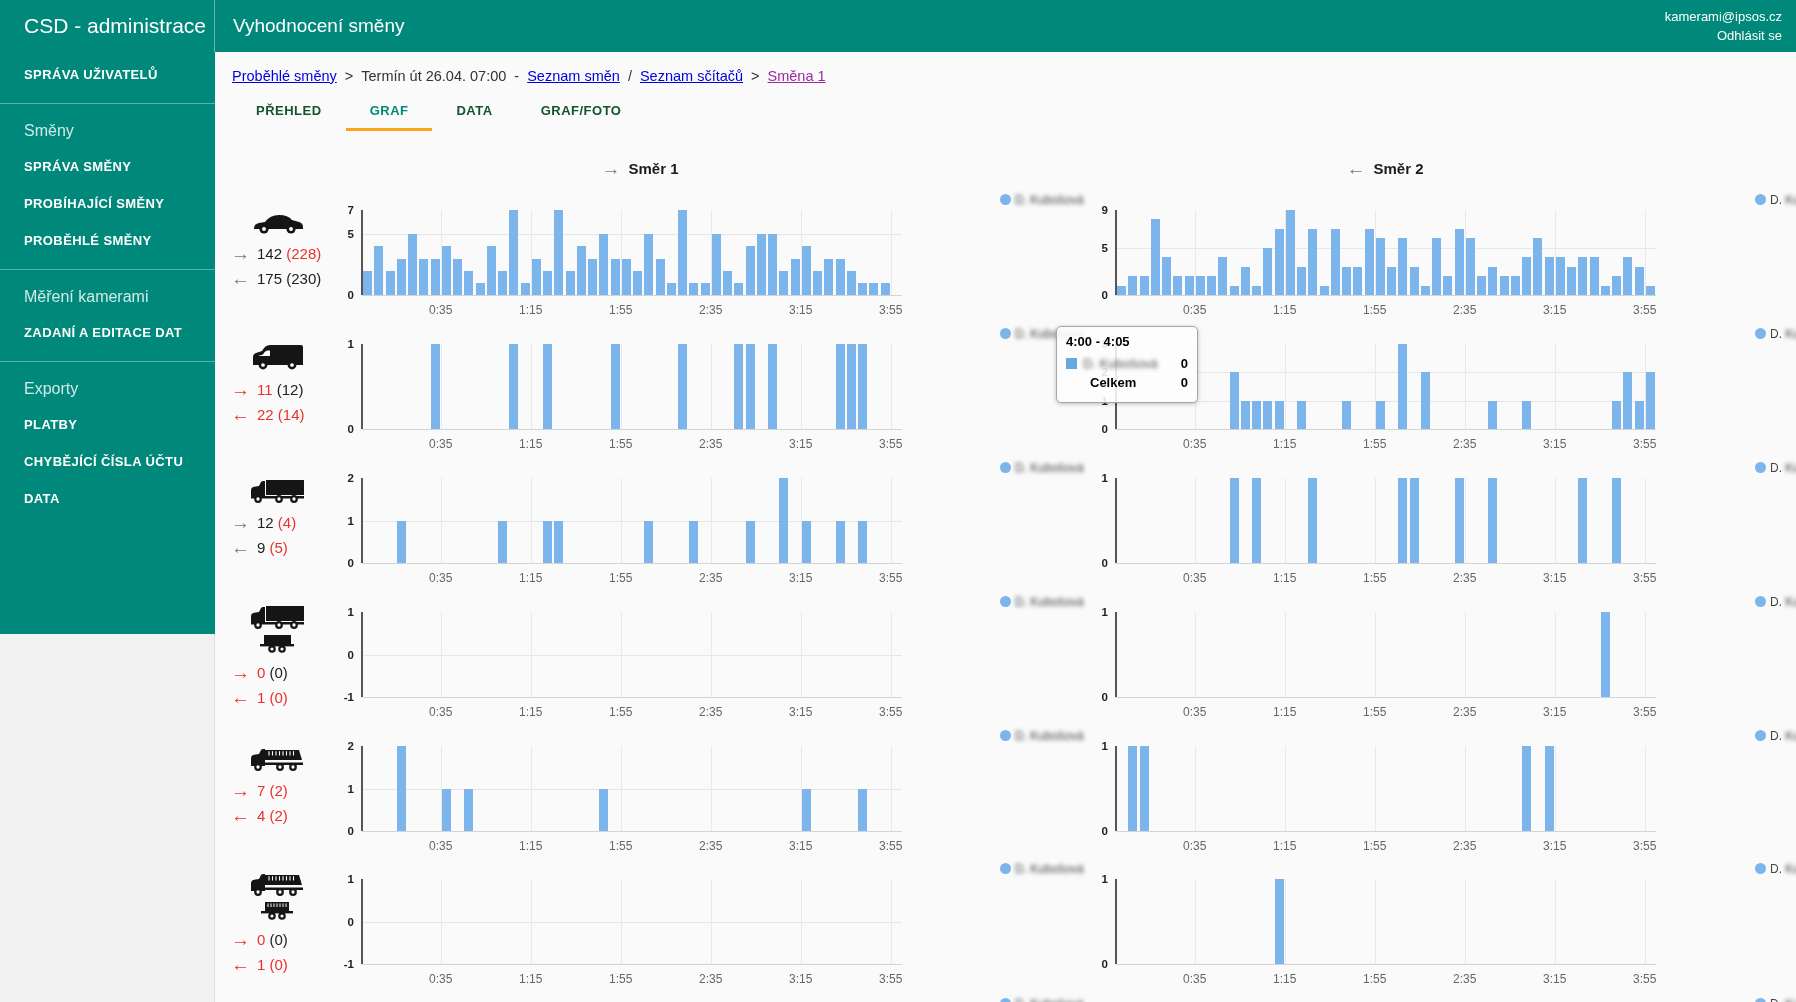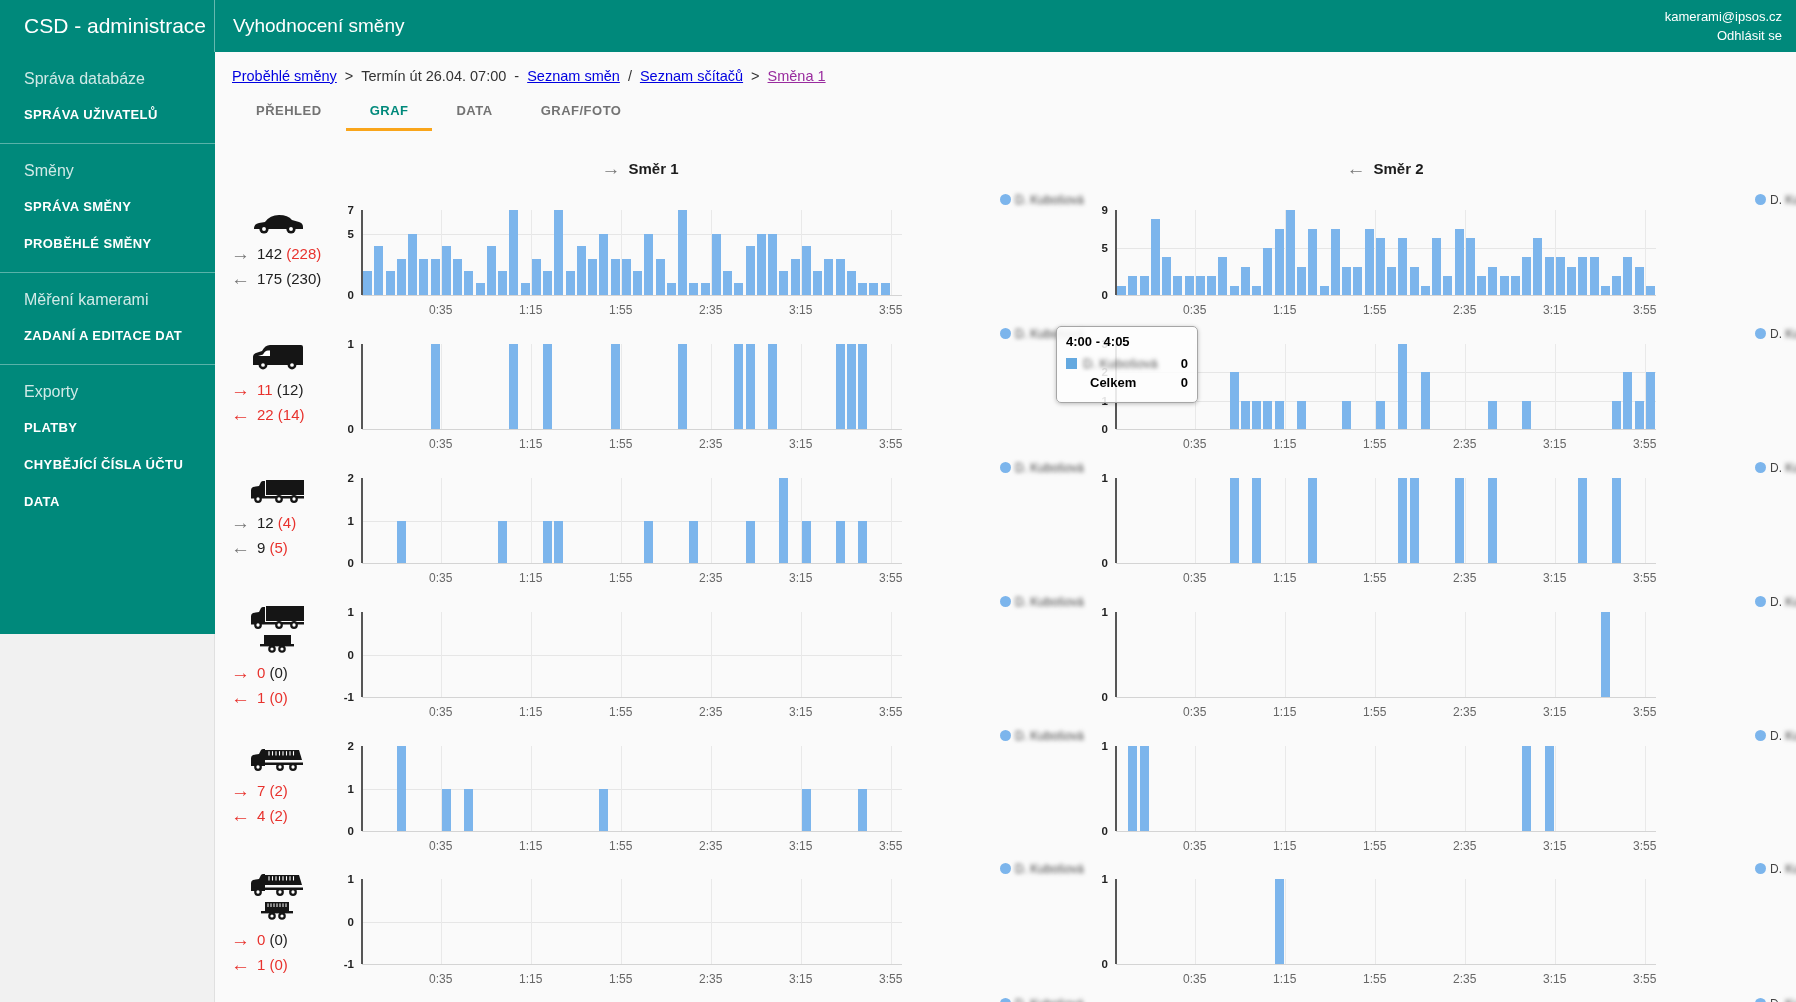--- a/index.html
+++ b/index.html
@@ -23,21 +23,21 @@
   .sb-item{font-size:13px;font-weight:700;color:#fff;padding:11px 24px;letter-spacing:.4px;cursor:pointer;}
   #sidebar-below{position:absolute;left:0;top:634px;width:214px;height:368px;background:#f1f1f1;border-right:1px solid #e0e0e0;}
   
   #content-head{position:absolute;left:215px;top:52px;right:0;}
   #breadcrumb{padding:16px 0 0 17px;font-size:14.5px;color:#222;}
   #breadcrumb span{margin-right:8px;}
   .bc-link{color:#0000e0;text-decoration:underline;cursor:pointer;}
   .bc-visited{color:#992b9e;text-decoration:underline;cursor:pointer;}
   .bc-sep{color:#333;}
   #tabs{display:flex;padding-left:17px;margin-top:6px;}
-  .tab{padding:13px 24px 10px;font-size:13px;font-weight:700;color:#737373;letter-spacing:.5px;cursor:pointer;border-bottom:3px solid transparent;}
+  .tab{padding:13px 24px 10px;font-size:13px;font-weight:700;color:#14532d;letter-spacing:.5px;cursor:pointer;border-bottom:3px solid transparent;}
   .tab.active{color:#00897b;border-bottom:3px solid #f9a51a;}
   
   #charts{position:absolute;left:0;top:0;width:1796px;height:1002px;z-index:1;}
   .dir-title{position:absolute;transform:translateX(-50%);font-size:15px;font-weight:700;color:#1c1c1c;white-space:nowrap;}
   .dir-title .arr{color:#777;font-weight:400;font-size:19px;vertical-align:-1px;margin-right:8px;}
   .chart{position:absolute;}
   .ygrid{position:absolute;left:0;width:100%;height:1px;background:#e6e6e6;}
   .ygrid.base{background:#d4d4d4;}
   .xgrid{position:absolute;top:0;width:1px;height:100%;background:#e9e9e9;}
   .yaxis{position:absolute;left:-1px;top:0;width:2px;height:100%;background:#565656;}
@@ -71,26 +71,26 @@
   <div id="page-title">Vyhodnocení směny</div>
   <div id="brand">CSD - administrace</div>
   <div id="account">
     <div>kamerami@ipsos.cz</div>
     <div class="logout">Odhlásit se</div>
   </div>
 </div>
 
 <div id="sidebar">
     <div class="sb-section">
-      <div class="sb-header">Správa databáze</div>
       <div class="sb-item">SPRÁVA UŽIVATELŮ</div>
     </div>
     <div class="sb-section">
       <div class="sb-header">Směny</div>
       <div class="sb-item">SPRÁVA SMĚNY</div>
+      <div class="sb-item">PROBÍHAJÍCÍ SMĚNY</div>
       <div class="sb-item">PROBĚHLÉ SMĚNY</div>
     </div>
     <div class="sb-section">
       <div class="sb-header">Měření kamerami</div>
       <div class="sb-item">ZADANÍ A EDITACE DAT</div>
     </div>
     <div class="sb-section">
       <div class="sb-header">Exporty</div>
       <div class="sb-item">PLATBY</div>
       <div class="sb-item">CHYBĚJÍCÍ ČÍSLA ÚČTU</div>

